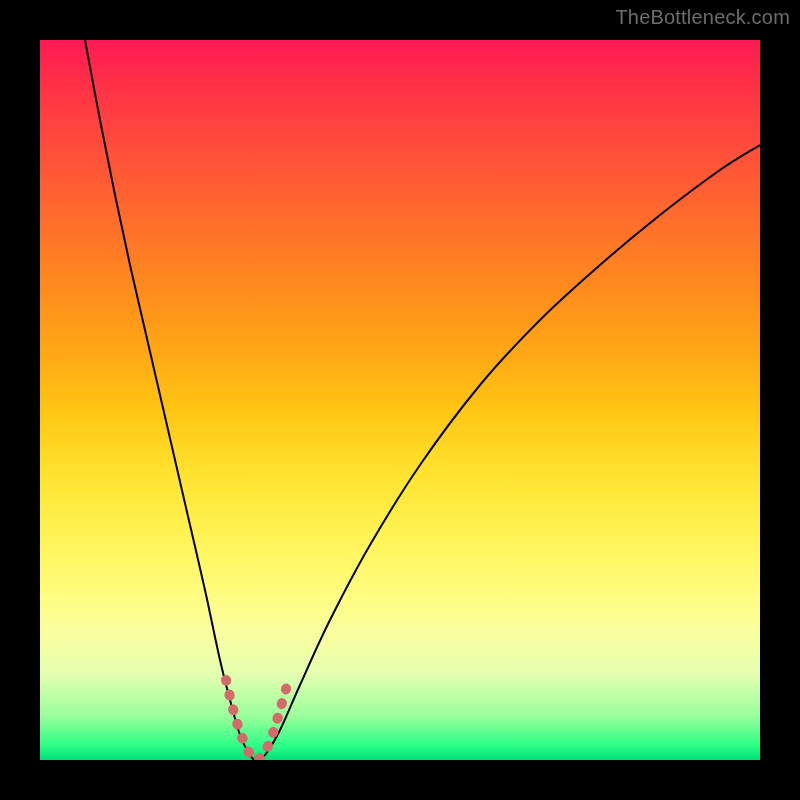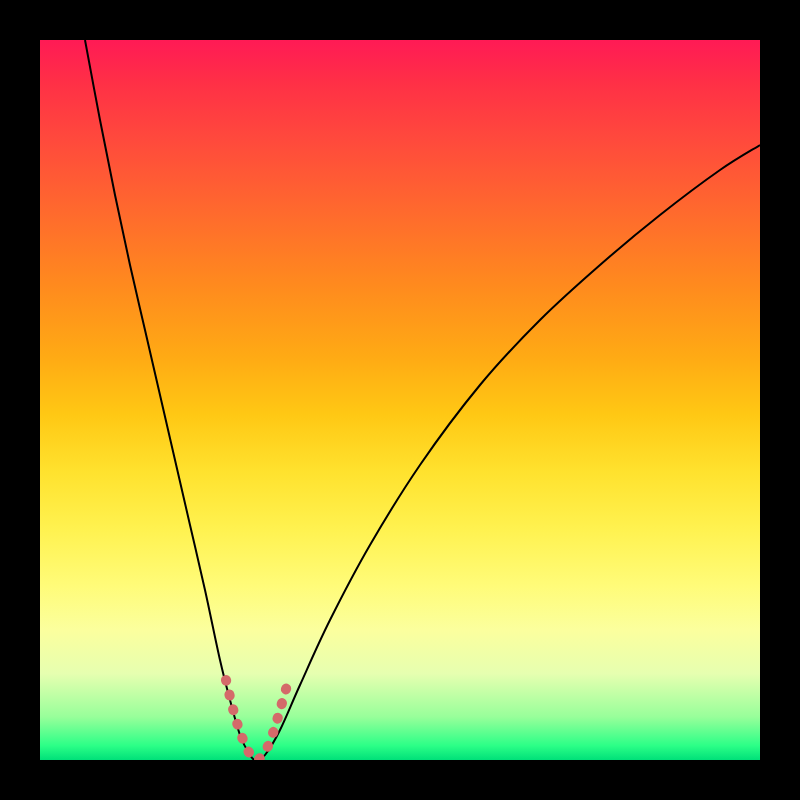--- a/index.html
+++ b/index.html
@@ -67,20 +67,21 @@
     font-size: 20px;
     font-weight: 500;
     letter-spacing: 0.2px;
   }
 </style>
 </head>
 <body>
 
 <div class="frame">
 
+  <div class="watermark">TheBottleneck.com</div>
 
   <div class="plot-area">
     <div class="gradient-bg"></div>
     <svg class="curves" viewBox="0 0 720 720" preserveAspectRatio="none">
       <path id="main-curve-path" fill="none" stroke="#000" stroke-width="2" d="M 45 0 C 47.5 13.3, 55.0 54.2, 60 80 C 65.0 105.8, 70.0 130.8, 75 155 C 80.0 179.2, 85.0 202.5, 90 225 C 95.0 247.5, 100.0 268.3, 105 290 C 110.0 311.7, 115.0 333.3, 120 355 C 125.0 376.7, 130.0 398.3, 135 420 C 140.0 441.7, 145.0 463.3, 150 485 C 155.0 506.7, 160.0 527.5, 165 550 C 170.0 572.5, 175.8 601.7, 180 620 C 184.2 638.3, 186.7 647.5, 190 660 C 193.3 672.5, 196.7 685.8, 200 695 C 203.3 704.2, 207.3 710.8, 210 715 C 212.7 719.2, 213.5 720.0, 216 720 C 218.5 720.0, 221.0 720.0, 225 715 C 229.0 710.0, 234.2 701.7, 240 690 C 245.8 678.3, 251.7 663.3, 260 645 C 268.3 626.7, 278.3 603.3, 290 580 C 301.7 556.7, 315.0 530.8, 330 505 C 345.0 479.2, 361.7 451.7, 380 425 C 398.3 398.3, 420.0 369.2, 440 345 C 460.0 320.8, 480.0 300.0, 500 280 C 520.0 260.0, 540.0 242.5, 560 225 C 580.0 207.5, 600.0 190.8, 620 175 C 640.0 159.2, 663.3 141.7, 680 130 C 696.7 118.3, 713.3 109.2, 720 105"></path>
       <path id="trough-path" fill="none" stroke="#d46a6a" stroke-width="10" stroke-linecap="round" stroke-linejoin="round" stroke-dasharray="1 14" d="M 186 640 C 187.0 644.2, 190.0 657.3, 192 665 C 194.0 672.7, 196.0 679.8, 198 686 C 200.0 692.2, 202.0 697.3, 204 702 C 206.0 706.7, 208.0 711.0, 210 714 C 212.0 717.0, 214.0 719.7, 216 720 C 218.0 720.3, 220.0 718.3, 222 716 C 224.0 713.7, 226.0 710.3, 228 706 C 230.0 701.7, 232.0 696.0, 234 690 C 236.0 684.0, 237.7 678.0, 240 670 C 242.3 662.0, 246.7 646.7, 248 642"></path>
     </svg>
   </div>
 
 </div>

